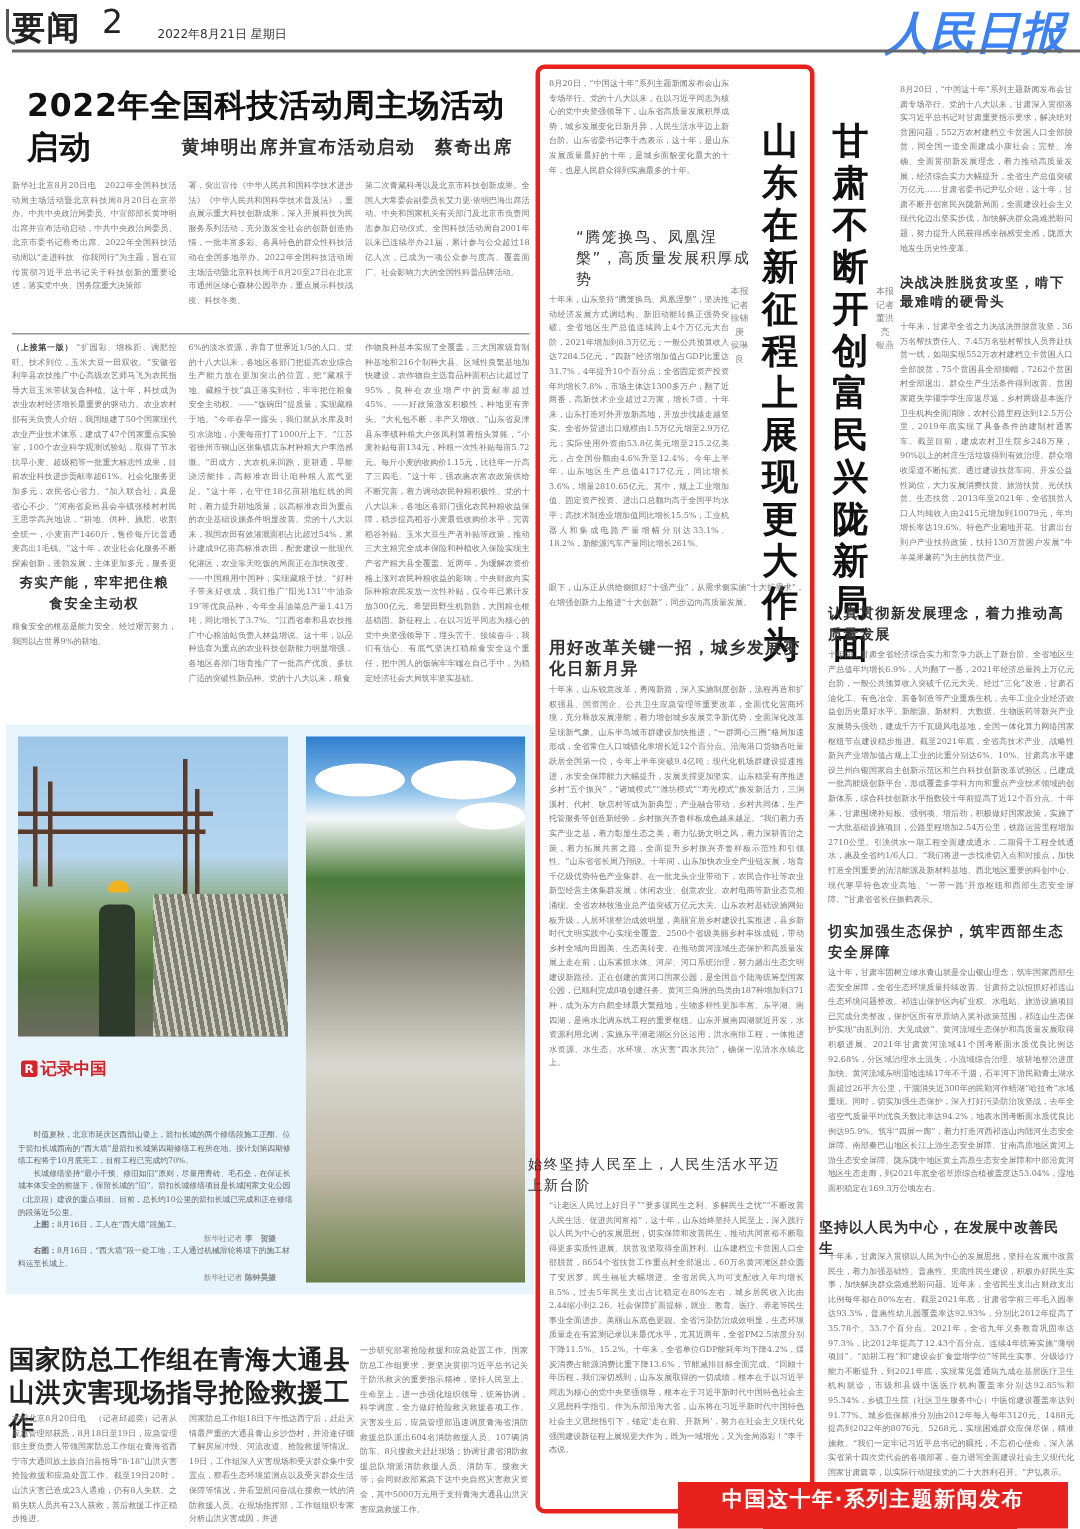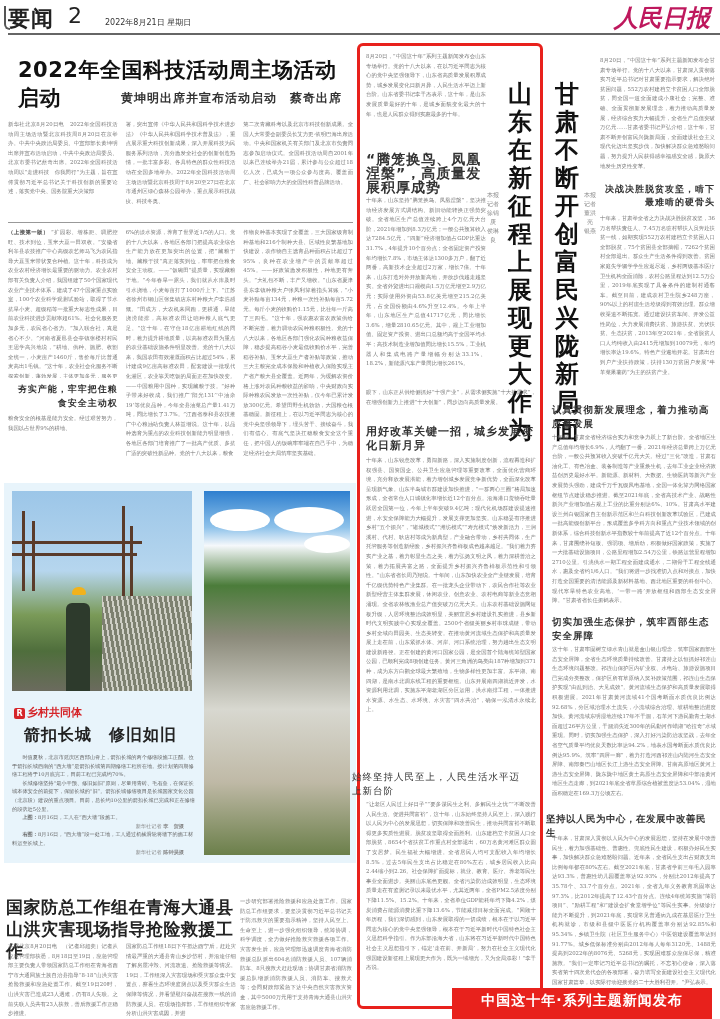--- a/index.html
+++ b/index.html
@@ -4,34 +4,34 @@
 <style>
   * { box-sizing: border-box; margin: 0; padding: 0; }
   html, body { width: 720px; height: 1019px; background: #ffffff; overflow: hidden; }
   body { position: relative; font-family: "DejaVu Serif", serif; color: #333; }
 
   .masthead { position: absolute; left: 0; top: 0; width: 720px; height: 36px; }
   .section-name { position: absolute; left: 8px; top: 4px; font-family: "DejaVu Sans", sans-serif; font-weight: bold; font-size: 22px; color: #222; letter-spacing: 1px; }
   .section-bracket { position: absolute; left: 4px; top: 6px; width: 6px; height: 24px; border-left: 2px solid #555; border-bottom: 2px solid #555; border-bottom-left-radius: 6px; }
   .page-num { position: absolute; left: 68px; top: 3px; font-family: "DejaVu Sans", sans-serif; font-size: 22px; color: #222; }
   .issue-date { position: absolute; left: 105px; top: 17px; font-family: "DejaVu Sans", sans-serif; font-size: 8px; color: #333; }
-  .paper-logo { position: absolute; right: 10px; top: 2px; font-family: "DejaVu Serif", serif; font-style: italic; font-weight: bold; font-size: 24px; color: #be185d; }
+  .paper-logo { position: absolute; right: 10px; top: 2px; font-family: "DejaVu Serif", serif; font-style: italic; font-weight: bold; font-size: 30px; color: #3b82f6; }
   .mast-rule { position: absolute; left: 8px; right: 0; top: 33px; height: 2px; background: #666; }
 
   .col-text { font-size: 5.4px; line-height: 9.6px; color: #777; text-align: justify; }
 
   
   .main-head { position: absolute; left: 18px; top: 56px; width: 330px; font-family: "DejaVu Sans", sans-serif; font-weight: bold; font-size: 21px; color: #111; letter-spacing: 0.5px; }
   .main-sub { position: absolute; left: 52px; top: 90px; width: 290px; font-family: "DejaVu Serif", serif; font-weight: bold; font-size: 12px; color: #333; text-align: right; letter-spacing: 1px; }
   .lead-cols { position: absolute; left: 8px; top: 120px; width: 345px; height: 95px; display: flex; gap: 8px; }
   .lead-cols .col-text { flex: 1; }
   .rule-h { position: absolute; height: 1px; background: #999; }
   .cont-cols { position: absolute; left: 8px; top: 228px; width: 345px; height: 248px; display: flex; gap: 8px; }
   .cont-cols .col { flex: 1; }
-  .subhead-small { font-family: "DejaVu Sans", sans-serif; font-weight: bold; font-size: 9px; line-height: 14px; color: #333; text-align: right; margin: 4px 0; letter-spacing: 1px; }
+  .subhead-small { font-family: "DejaVu Sans", sans-serif; font-weight: bold; font-size: 9px; line-height: 14px; color: #333; text-align: center; margin: 4px 0; letter-spacing: 1px; }
 
   
   .photo-panel { position: absolute; left: 4px; top: 483px; width: 352px; height: 380px; background: #e8f4fb; }
   .photo-left { position: absolute; left: 8px; top: 8px; width: 180px; height: 200px; background: linear-gradient(180deg,#9cc6e8 0%,#b6d6ee 40%,#7a9a58 62%,#4f6e3c 80%,#6b6b5e 100%); overflow: hidden; }
   .scaffold-v { position: absolute; width: 3px; background: #5a3b2a; }
   .scaffold-h { position: absolute; height: 3px; background: #5a3b2a; }
   .worker-hat { position: absolute; left: 60px; top: 96px; width: 14px; height: 8px; border-radius: 7px 7px 2px 2px; background: #f2b21c; }
   .worker-body { position: absolute; left: 54px; top: 112px; width: 24px; height: 88px; background: #2d3a2c; border-radius: 6px 6px 0 0; }
   .wall-left { position: absolute; left: 90px; top: 105px; width: 90px; height: 95px; background: repeating-linear-gradient(80deg,#cfcfc6 0 2px,#7d8070 2px 5px); }
   .photo-right { position: absolute; left: 200px; top: 8px; width: 146px; height: 364px; background: linear-gradient(180deg,#2e7fcf 0%,#8ec2ea 10%,#f5f8fb 15%,#4b7c3a 26%,#8b8a7a 40%,#d8d8d0 60%,#bfb9a6 80%,#6b7f4a 100%); overflow: hidden; }
@@ -47,33 +47,33 @@
   .bottom-head { position: absolute; left: 6px; top: 896px; width: 235px; font-family: "DejaVu Sans", sans-serif; font-weight: bold; font-size: 17px; line-height: 22px; color: #222; letter-spacing: 0.5px; }
   .bottom-cols { position: absolute; left: 8px; top: 942px; width: 228px; height: 75px; display: flex; gap: 8px; }
   .bottom-cols .col-text { flex: 1; }
   .bottom-right-col { position: absolute; left: 240px; top: 897px; width: 112px; height: 118px; }
 
   
   .sd-box { position: absolute; left: 357px; top: 43px; width: 186px; height: 966px; border: 3px solid #e8211c; border-radius: 6px; }
   .sd-intro { position: absolute; left: 366px; top: 52px; width: 120px; }
   .sd-vert-title { position: absolute; left: 507px; top: 80px; width: 26px; font-family: "DejaVu Sans", sans-serif; font-weight: bold; font-size: 24px; line-height: 28px; color: #111; text-align: center; }
   .sd-byline { position: absolute; left: 487px; top: 190px; width: 12px; font-size: 6px; line-height: 9px; color: #888; text-align: center; }
-  .sd-head1 { position: absolute; left: 366px; top: 152px; width: 120px; font-family: "DejaVu Sans", sans-serif; font-weight: bold; font-size: 14px; line-height: 14px; color: #333; letter-spacing: 1px; }
+  .sd-head1 { position: absolute; left: 384px; top: 152px; width: 120px; font-family: "DejaVu Sans", sans-serif; font-weight: normal; font-size: 10px; line-height: 14px; color: #333; letter-spacing: 1px; }
   .sd-body1 { position: absolute; left: 366px; top: 196px; width: 120px; height: 192px; }
   .sd-body1b { position: absolute; left: 366px; top: 388px; width: 170px; height: 30px; }
   .sd-head2 { position: absolute; left: 366px; top: 425px; width: 170px; font-family: "DejaVu Sans", sans-serif; font-weight: bold; font-size: 11px; line-height: 14px; color: #333; letter-spacing: 1px; }
   .sd-body2 { position: absolute; left: 366px; top: 456px; width: 170px; height: 310px; }
   .sd-head3 { position: absolute; left: 352px; top: 770px; width: 170px; font-family: "DejaVu Sans", sans-serif; font-weight: normal; font-size: 9.5px; line-height: 14px; color: #333; letter-spacing: 1px; }
   .sd-body3 { position: absolute; left: 366px; top: 800px; width: 170px; height: 200px; }
 
   
   .gs-vert-title { position: absolute; left: 553px; top: 80px; width: 26px; font-family: "DejaVu Sans", sans-serif; font-weight: bold; font-size: 24px; line-height: 28px; color: #111; text-align: right; }
   .gs-byline { position: absolute; left: 584px; top: 190px; width: 12px; font-size: 6px; line-height: 9px; color: #888; text-align: center; }
   .gs-intro { position: absolute; left: 600px; top: 56px; width: 115px; }
-  .gs-head1 { position: absolute; left: 600px; top: 183px; width: 115px; font-family: "DejaVu Sans", sans-serif; font-weight: bold; font-size: 9px; line-height: 13px; color: #333; letter-spacing: 1px; text-align: right; }
+  .gs-head1 { position: absolute; left: 600px; top: 183px; width: 115px; font-family: "DejaVu Sans", sans-serif; font-weight: bold; font-size: 9px; line-height: 13px; color: #333; letter-spacing: 1px; text-align: left; }
   .gs-body1 { position: absolute; left: 600px; top: 214px; width: 115px; height: 176px; }
   .gs-head2 { position: absolute; left: 552px; top: 403px; width: 164px; font-family: "DejaVu Sans", sans-serif; font-weight: bold; font-size: 9.5px; line-height: 14px; color: #333; letter-spacing: 1px; }
   .gs-body2 { position: absolute; left: 552px; top: 433px; width: 164px; height: 190px; }
   .gs-head3 { position: absolute; left: 552px; top: 615px; width: 164px; font-family: "DejaVu Sans", sans-serif; font-weight: bold; font-size: 9.5px; line-height: 14px; color: #333; letter-spacing: 1px; }
   .gs-body3 { position: absolute; left: 552px; top: 645px; width: 164px; height: 165px; }
   .gs-head4 { position: absolute; left: 546px; top: 812px; width: 164px; font-family: "DejaVu Sans", sans-serif; font-weight: bold; font-size: 9.5px; line-height: 14px; color: #333; letter-spacing: 0.5px; }
   .gs-body4 { position: absolute; left: 552px; top: 834px; width: 164px; height: 180px; }
 
   .series-banner { position: absolute; left: 452px; top: 988px; width: 260px; height: 36px; background: #e8211c; color: #fff; font-family: "DejaVu Sans", sans-serif; font-weight: bold; font-size: 14px; line-height: 24px; text-align: center; letter-spacing: 1px; }
 </style>
@@ -122,23 +122,22 @@
     <div class="wall-left"></div>
     <div class="worker-hat"></div>
     <div class="worker-body"></div>
   </div>
   <div class="photo-right">
     <div class="cloud" style="left:6px; top:18px; width:60px; height:22px;"></div>
     <div class="cloud" style="left:70px; top:16px; width:70px; height:26px;"></div>
     <div class="cloud" style="left:100px; top:44px; width:46px; height:18px;"></div>
   </div>
   <div class="rec-tag">
-    <span class="r-box">R</span><span>乡村共同体</span>
+    <span class="r-box">R</span><span>记录中国</span>
   </div>
-  <div class="photo-title">箭扣长城　修旧如旧</div>
   <div class="photo-caption">
     <p>时值夏秋，北京市延庆区西部山脊上，箭扣长城的两个修缮段施工正酣。位于箭扣长城西南的“西大墙”是箭扣长城第四期修缮工程所在地。按计划第四期修缮工程将于10月底完工，目前工程已完成约70%。</p>
     <p>长城修缮坚持“最小干预、修旧如旧”原则，尽量用青砖、毛石垒，在保证长城本体安全的前提下，保留长城的“旧”。箭扣长城修缮项目是长城国家文化公园（北京段）建设的重点项目。目前，总长约10公里的箭扣长城已完成和正在修缮的段落近5公里。</p>
     <p><b>上图：</b><span>8月16日，工人在“西大墙”段施工。</span></p>
     <div class="credit"><span>新华社记者</span> <b>李　贺摄</b></div>
     <p><b>右图：</b><span>8月16日，“西大墙”段一处工地，工人通过机械滑轮将墙下的施工材料运至长城上。</span></p>
     <div class="credit"><span>新华社记者</span> <b>陈钟昊摄</b></div>
   </div>
 </div>
 

